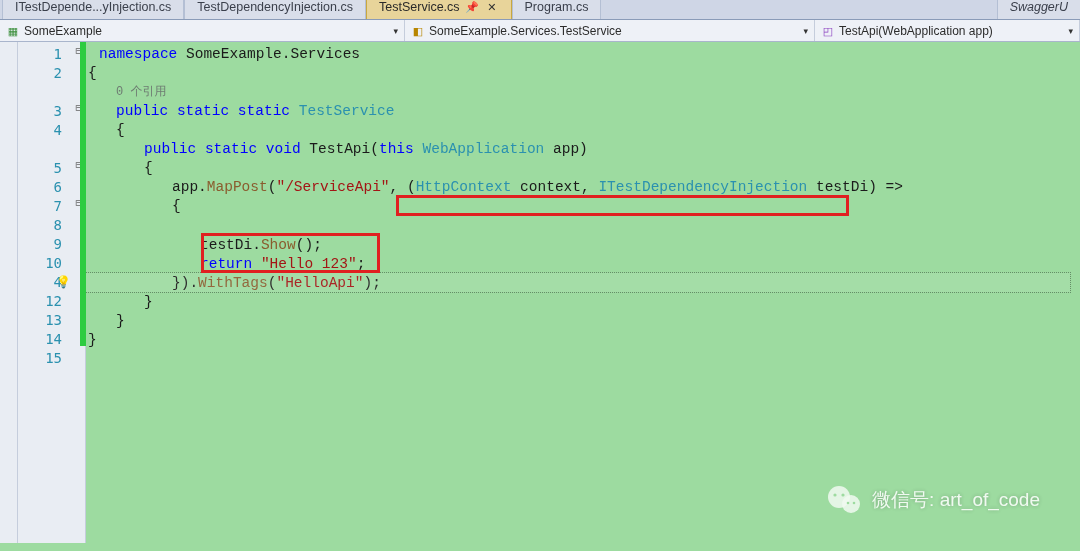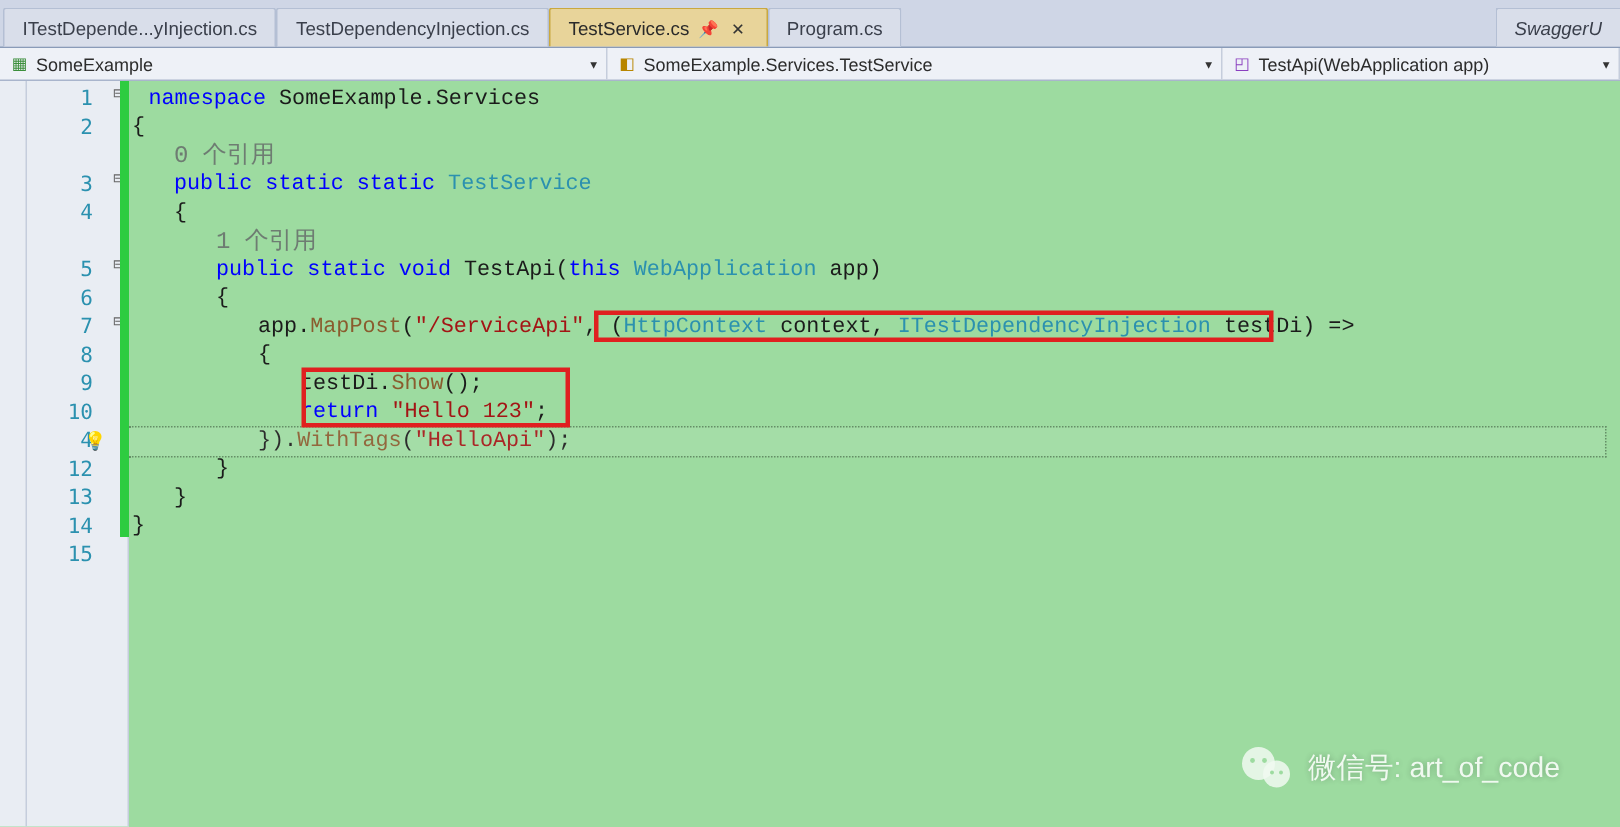--- a/index.html
+++ b/index.html
@@ -8,21 +8,21 @@
     font-family: "Segoe UI", Tahoma, sans-serif;
     font-size: 13px;
     overflow: hidden;
     background: #9ddba0;
   }
 
   
   .tabstrip {
     display: flex;
     align-items: flex-end;
-    height: 32px;
+    height: 20px;
     background: #cfd6e6;
     border-bottom: 1px solid #8a9bb8;
     padding-left: 2px;
     gap: 0;
   }
   .tab {
     height: 26px;
     padding: 4px 12px 3px 12px;
     border: 1px solid #b4bfd4;
     border-bottom: none;
@@ -127,21 +127,21 @@
     flex: 1;
     background: #9ddba0; 
     font-family: Consolas, "Courier New", monospace;
     font-size: 14.5px;
     line-height: 19px;
     padding-top: 3px;
     position: relative;
     color: #1b1b1b;
   }
   .code .row { height: 19px; white-space: pre; position: relative; padding-left: 2px;}
-  .code .row.small { font-size: 16px; height: 19px; color: #6e7c72; }
+  .code .row.small { font-size: 12px; height: 19px; color: #6e7c72; }
   .code .row.small span { vertical-align: 2px; }
 
   
   .chgbar {
     position: absolute;
     left: -6px; top: 0;
     width: 6px;
     height: calc(19px * 16);
     background: #2ecc40;
     z-index: 2;
@@ -280,26 +280,25 @@
       <div></div>
       <div></div>
     </div>
   <div class="code" id="codesurf">
     <div class="chgbar"></div>
   <div class="row" style="padding-left: 13px;"><span class="kw">namespace </span><span class="pun">SomeExample.Services</span></div>
       <div class="row" style="padding-left: 2px;"><span class="pun">{</span></div>
       <div class="row small" style="padding-left: 30px;"><span>0 个引用</span></div>
       <div class="row" style="padding-left: 30px;"><span class="kw">public static static </span><span class="type">TestService</span></div>
       <div class="row" style="padding-left: 30px;"><span class="pun">{</span></div>
-      <div class="row small" style="padding-left: 58px;"><span>1 个引用</span></div>
       <div class="row" style="padding-left: 58px;"><span class="kw">public static </span><span class="kw">void </span><span class="pun">TestApi(</span><span class="kw">this </span><span class="type">WebApplication </span><span class="pun">app)</span></div>
       <div class="row" style="padding-left: 58px;"><span class="pun">{</span></div>
       <div class="row" style="padding-left: 86px;"><span class="pun">app.</span><span class="mtd">MapPost</span><span class="pun">(</span><span class="str">"/ServiceApi"</span><span class="pun">, (</span><span class="type">HttpContext </span><span class="pun">context, </span><span class="iface">ITestDependencyInjection </span><span class="pun">testDi) =&gt;</span></div>
       <div class="row" style="padding-left: 86px;"><span class="pun">{</span></div>
-      <div class="row" style="padding-left: 114px;"><span class="pun">testDi.</span><span class="mtd">Show</span><span class="pun">();</span></div>
+      <div class="row" style="padding-left: 114px; margin-top: 20px;"><span class="pun">testDi.</span><span class="mtd">Show</span><span class="pun">();</span></div>
       <div class="row" style="padding-left: 114px;"><span class="kw">return </span><span class="str">"Hello 123"</span><span class="pun">;</span></div>
       <div class="row" style="padding-left: 86px;"><span class="pun">}).</span><span class="mtd">WithTags</span><span class="pun">(</span><span class="str">"HelloApi"</span><span class="pun">);</span></div>
       <div class="caret-line" style="top: 231px;"></div>
       <div class="row" style="padding-left: 58px;"><span class="pun">}</span></div>
       <div class="row" style="padding-left: 30px;"><span class="pun">}</span></div>
       <div class="row" style="padding-left: 2px;"><span class="pun">}</span></div>
       <div class="row" style="padding-left: 2px;"></div>
       <div class="annot" style="top: 153px; left: 309.8px; width: 453.6px; height: 21px;"></div>
       <div class="annot" style="top: 191px; left: 115.4px; width: 178.2px; height: 40px;"></div>
     </div>

